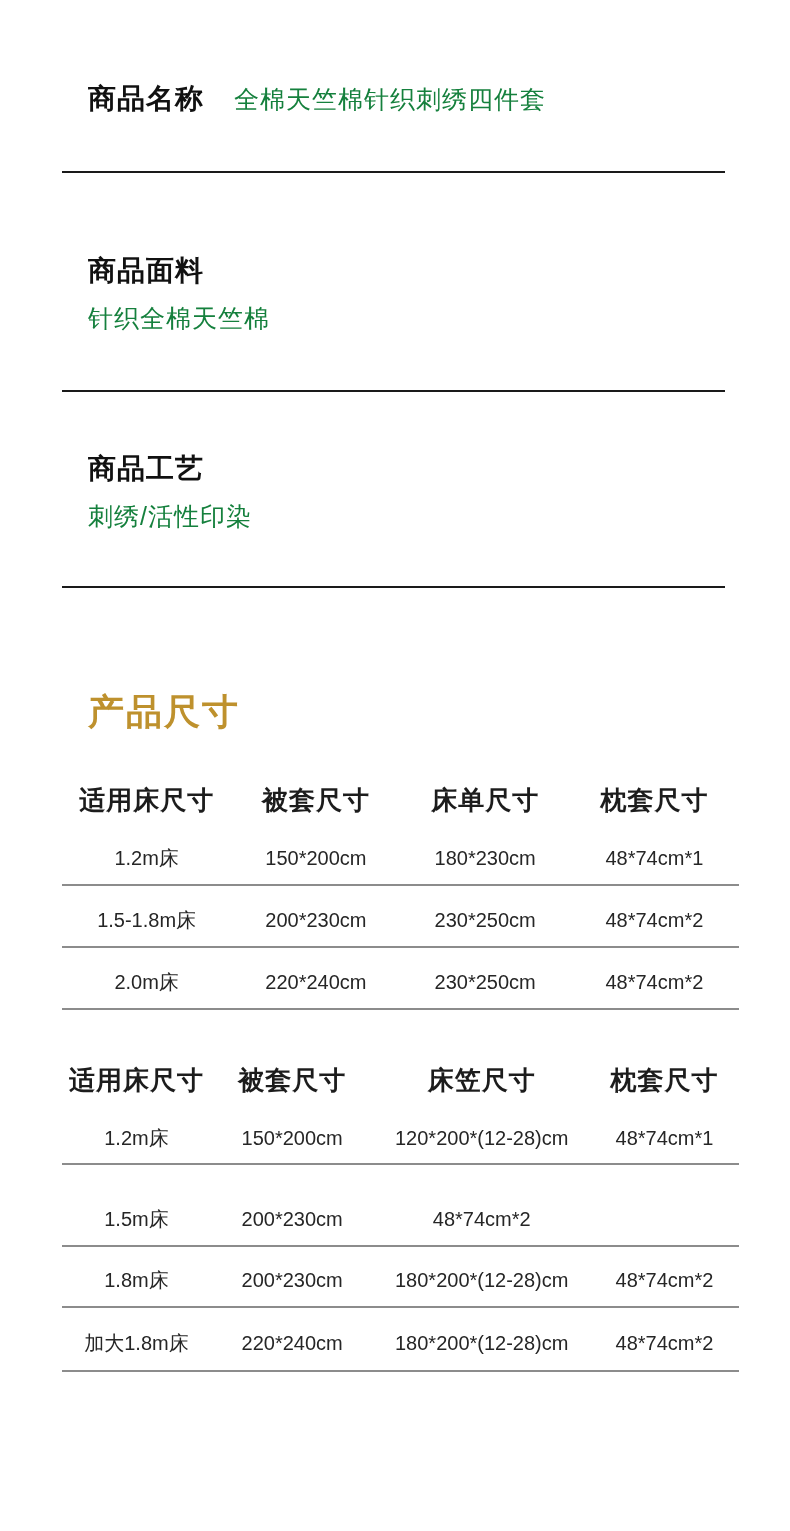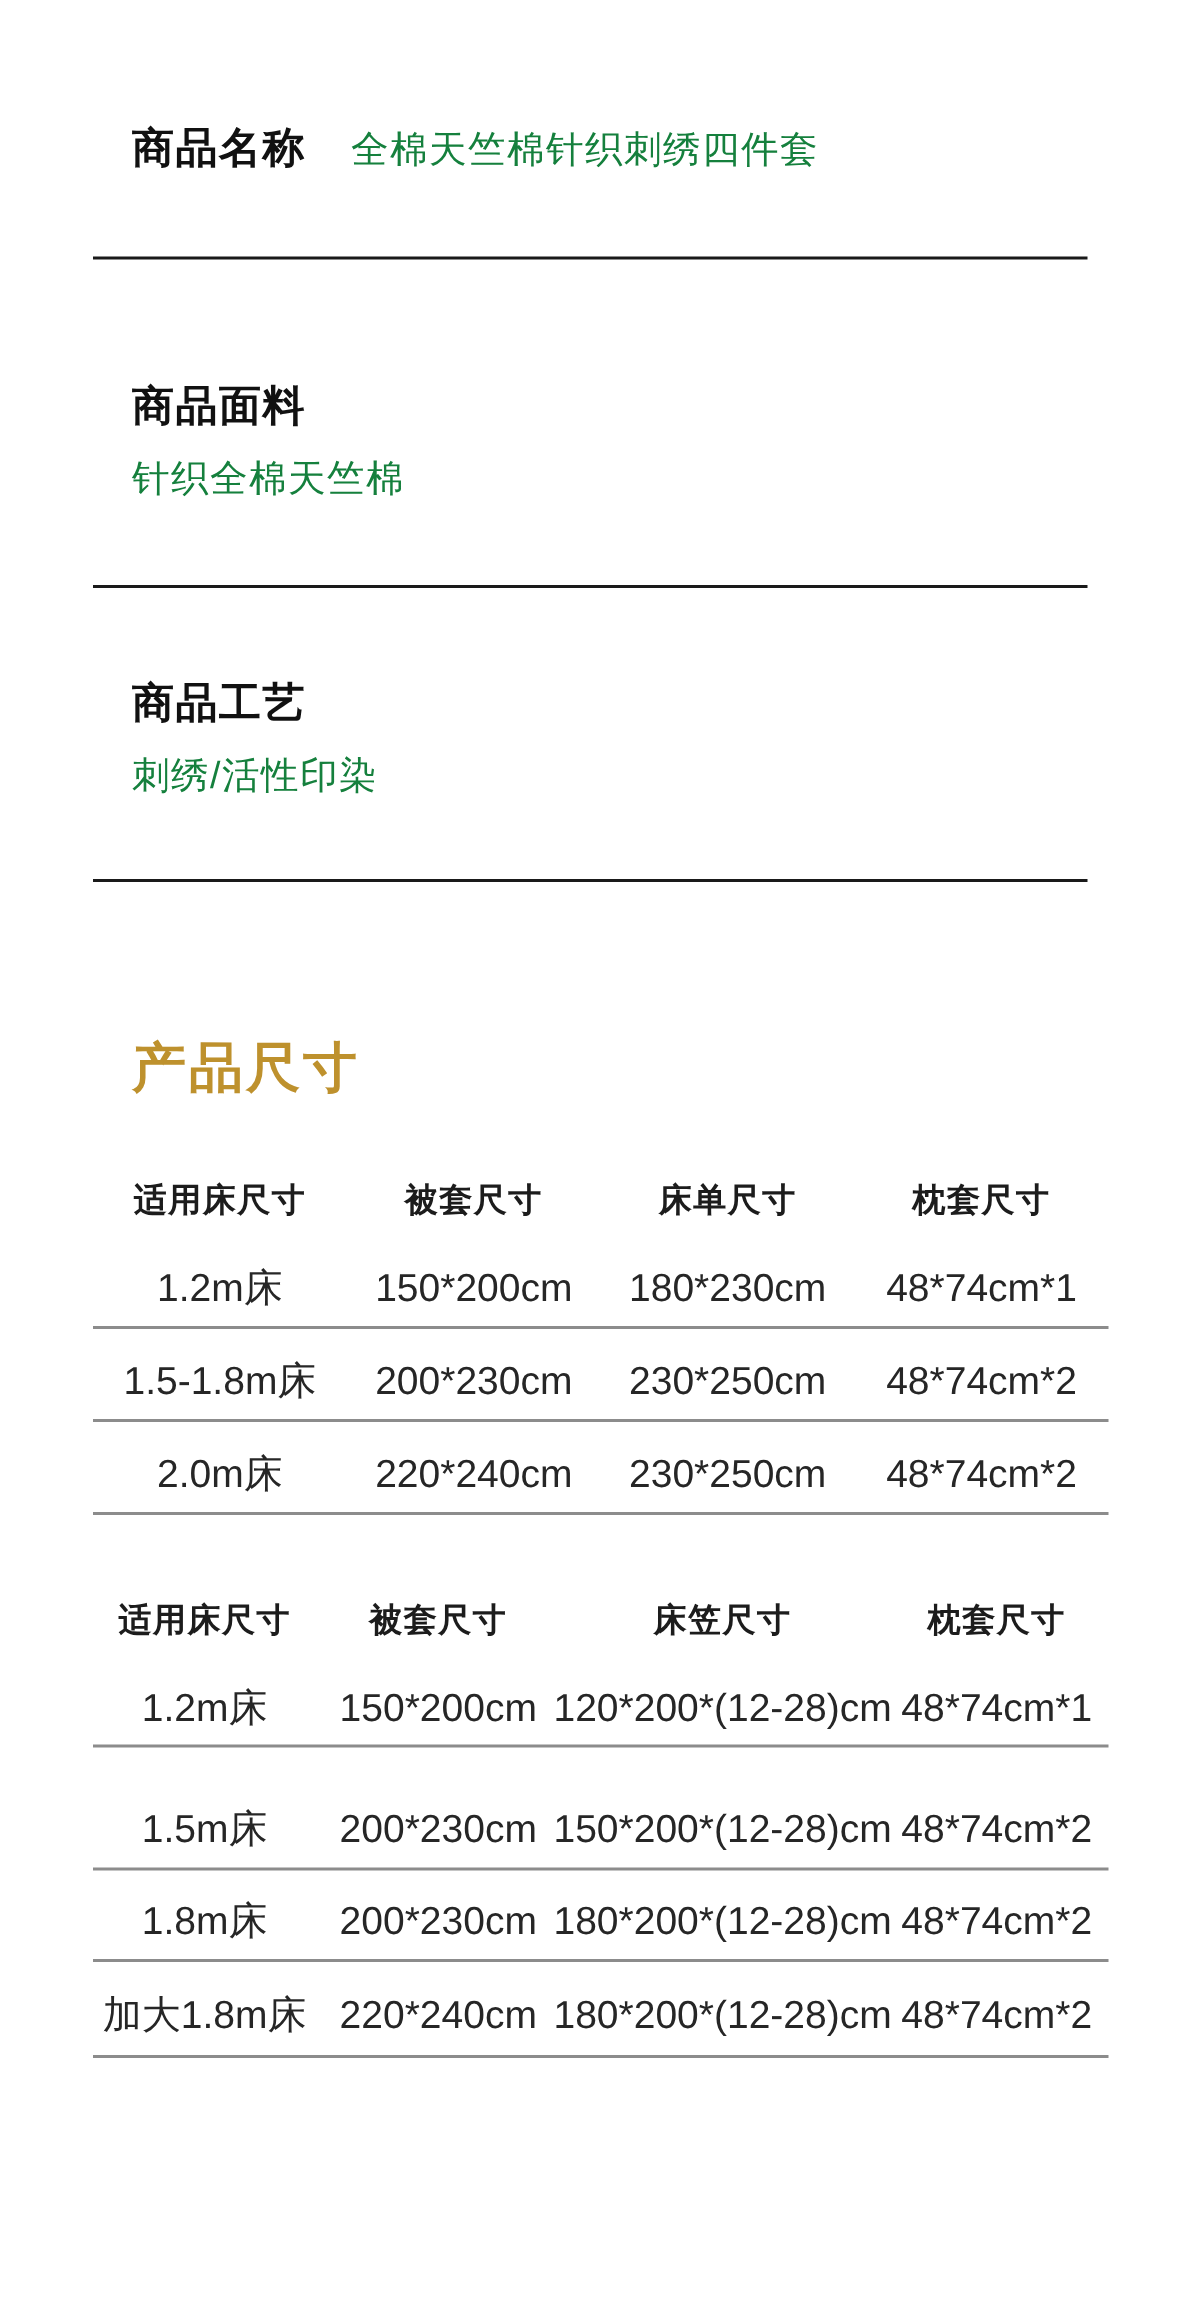--- a/index.html
+++ b/index.html
@@ -36,22 +36,22 @@
   .size-table { width: 677px; left: 62px; }
   .t-head, .t-row { display: grid; }
   .t-cols-equal { grid-template-columns: 25% 25% 25% 25%; }
   .t-cols-wide3 { grid-template-columns: 22% 24% 32% 22%; }
   .t-head { height: 50px; }
   .t-row { border-bottom: 2px solid #8c8c8c; }
   .t-cell, .t-hcell {
     display: flex; align-items: center; justify-content: center;
     white-space: nowrap; overflow: visible;
   }
-  .t-hcell { font-size: 22px; font-weight: 700; color: #1c1c1c; letter-spacing: 1px; }
-  .t-cell  { font-size: 26px; font-weight: 400; color: #262626; padding-top: 8px; }
+  .t-hcell { font-size: 26px; font-weight: 700; color: #1c1c1c; letter-spacing: 1px; }
+  .t-cell  { font-size: 20px; font-weight: 400; color: #262626; padding-top: 8px; }
 </style>
 </head>
 <body>
 
 <div class="abs name-row" style="left:88px; top:80px;">
   <span class="sec-label">商品名称</span>
   <span class="sec-value">全棉天竺棉针织刺绣四件套</span>
 </div>
 <div class="abs section-divider" style="top:171px;"></div>
 
@@ -101,21 +101,20 @@
   </div>
   <div class="t-row t-cols-wide3" style="height:58px;">
     <div class="t-cell">1.2m床</div>
     <div class="t-cell">150*200cm</div>
     <div class="t-cell">120*200*(12-28)cm</div>
     <div class="t-cell">48*74cm*1</div>
   </div>
   <div class="t-row t-cols-wide3" style="height:60px;margin-top:20px;">
     <div class="t-cell">1.5m床</div>
     <div class="t-cell">200*230cm</div>
-    <div class="t-cell">150*200*(12-28)cm</div>
     <div class="t-cell">48*74cm*2</div>
   </div>
   <div class="t-row t-cols-wide3" style="height:59px;text-align:center;">
     <div class="t-cell">1.8m床</div>
     <div class="t-cell">200*230cm</div>
     <div class="t-cell">180*200*(12-28)cm</div>
     <div class="t-cell">48*74cm*2</div>
   </div>
   <div class="t-row t-cols-wide3" style="height:62px;">
     <div class="t-cell">加大1.8m床</div>

